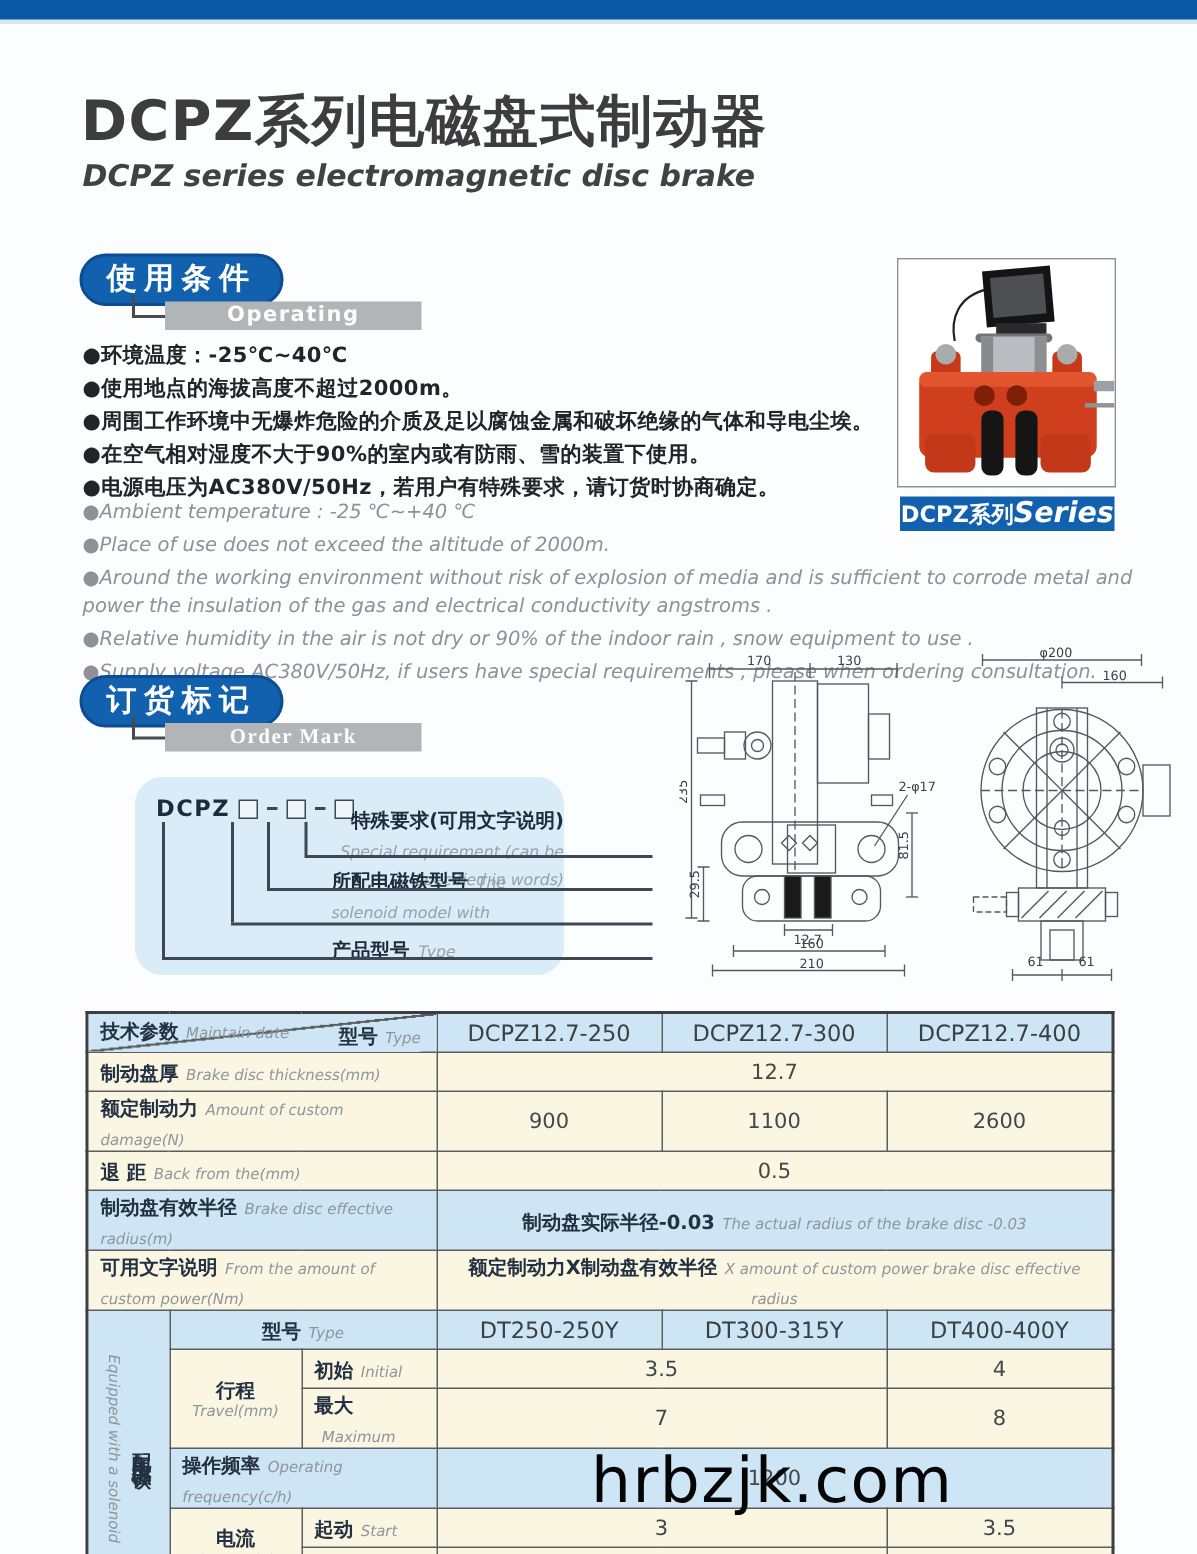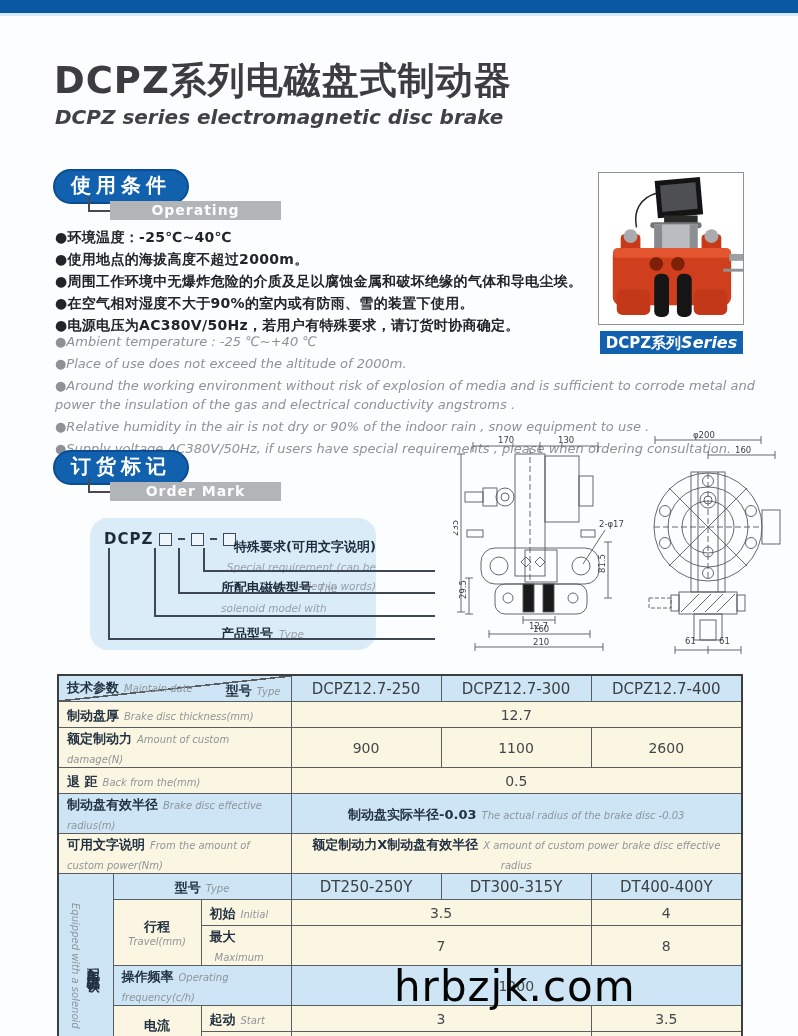--- a/index.html
+++ b/index.html
@@ -19,21 +19,21 @@
          width:22px;height:13px;}
   .cn-list{position:absolute;left:55px;top:230px;width:548px;}
   .cn-list div{font-size:14px;font-weight:600;color:#222427;margin-bottom:7px;line-height:15px;
                letter-spacing:.3px;}
   .en-list{position:absolute;left:55px;top:333px;width:702px;}
   .en-list div{font-size:13px;font-style:italic;color:#8e9195;margin-bottom:4px;line-height:1.4;}
   .photo{position:absolute;left:598px;top:172px;width:146px;height:153px;background:#fff;
          border:1px solid #8d9296;box-sizing:border-box;}
   .series-badge{position:absolute;left:600px;top:331px;width:143px;height:23px;background:#1161ae;
                 color:#fff;text-align:center;font-size:15px;font-weight:bold;line-height:23px;}
-  .series-badge .it{font-style:italic;font-weight:600;font-size:16px;}
+  .series-badge .it{font-style:italic;font-weight:600;font-size:19px;}
   .order-box{position:absolute;left:90px;top:518px;width:286px;height:132px;background:#d9ecf8;
              border-radius:18px;}
   .order-box .abs{position:absolute;}
   .ob-prefix{left:14px;top:12px;display:flex;align-items:center;font-size:15px;font-weight:bold;
              color:#1d2b3a;letter-spacing:1px;}
   .ob-sq{display:inline-block;width:11px;height:11px;border:1.5px solid #3d4854;background:#eef6fb;
          margin:0 0 0 6px;}
   .ob-dash{display:inline-block;width:7px;height:1.5px;background:#3d4854;margin-left:6px;}
   .ob-cn{font-size:13px;font-weight:bold;color:#1d2b3a;}
   .ob-en{font-size:10.5px;font-style:italic;color:#98a0a8;margin-left:6px;}
@@ -120,21 +120,21 @@
       <rect x="132" y="82" width="14" height="7" fill="#9aa0a4"></rect>
       <rect x="126" y="97" width="20" height="3" fill="#8e9498"></rect>
     </svg>
   </div>
   <div class="series-badge">
     <span>DCPZ系列</span><span class="it">Series</span>
   </div>
 
   <div class="pill" style="left:53px;top:450px;">订货标记</div>
   <div class="elbow" style="left:88px;top:478px;"></div>
-  <div class="graybar" style="left:110px;top:482px;">Order Mark</div>
+  <div class="graybar" style="left:110px;top:482px;font-family:Liberation Serif, serif;">Order Mark</div>
 
   <div class="order-box">
     <div class="abs ob-prefix">
       <span>DCPZ</span>
       <span class="ob-sq"></span>
       <span class="ob-dash"></span>
       <span class="ob-sq"></span>
       <span class="ob-dash"></span>
       <span class="ob-sq"></span>
     </div>

